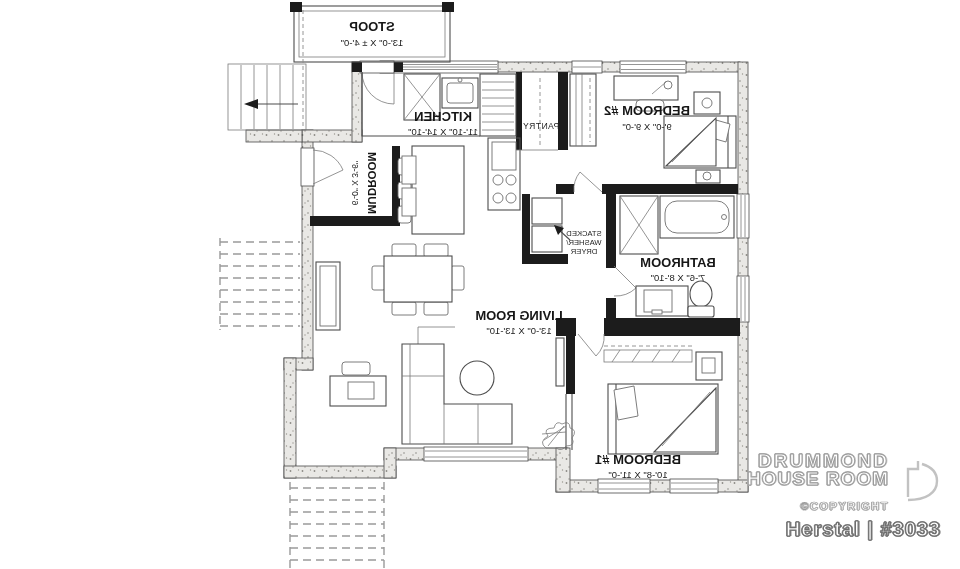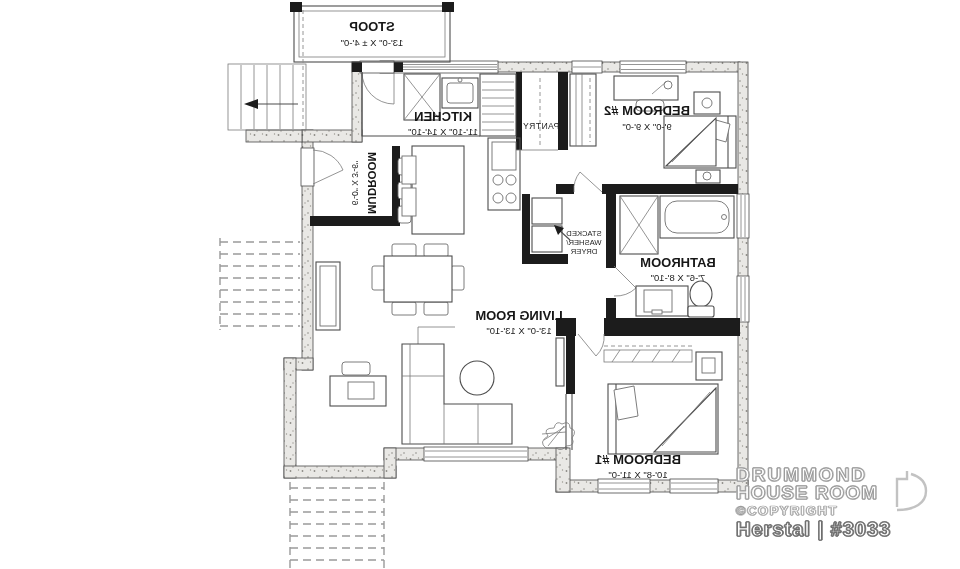--- a/index.html
+++ b/index.html
@@ -16,29 +16,29 @@
   .dsh{fill:none;stroke:#9a9a9a;stroke-width:1.4;stroke-dasharray:8 5;}
   .dsh2{fill:none;stroke:#8a8a8a;stroke-width:.9;stroke-dasharray:4 3;}
   .win{fill:#fff;stroke:#4a4a4a;stroke-width:.8;}
   .rn{font-size:13px;font-weight:bold;fill:#161616;text-anchor:middle;}
   .rnv{font-size:11.5px;font-weight:bold;fill:#161616;text-anchor:middle;}
   .rd{font-size:9.5px;fill:#222;text-anchor:middle;}
   .rdv{font-size:8.5px;fill:#222;text-anchor:middle;}
   .rs{font-size:7.6px;fill:#222;text-anchor:middle;}
   .rp{font-size:8.5px;fill:#222;text-anchor:middle;letter-spacing:.5px;}
   
-  .brand{position:absolute;right:30px;bottom:28px;text-align:left;}
+  .brand{position:absolute;right:19px;bottom:28px;text-align:right;}
   .brand-row{display:flex;align-items:center;justify-content:flex-end;gap:6px;}
   .brand-big{color:#fff;font-weight:bold;font-size:19px;line-height:18px;letter-spacing:2px;
              -webkit-text-stroke:1px #9a9a9a;
              text-shadow:0 1.2px 0 #bdbdbd,1.2px 0 0 #c9c9c9,0 -1px 0 #b5b5b5,-1px 0 0 #b5b5b5;}
-  .brand-copy{color:#fff;font-size:13px;font-weight:bold;letter-spacing:1.5px;margin-top:1px;
+  .brand-copy{color:#fff;font-size:11px;font-weight:bold;letter-spacing:1.5px;margin-top:12px;
              -webkit-text-stroke:.6px #9a9a9a;
              text-shadow:0 1px 0 #c2c2c2,1px 0 0 #c2c2c2,-1px 0 0 #b0b0b0;}
-  .plan-name{color:#fff;font-weight:bold;font-size:20px;letter-spacing:1px;
+  .plan-name{color:#fff;font-weight:bold;font-size:20px;margin-top:6px;letter-spacing:1px;
              -webkit-text-stroke:1.2px #6e6e6e;
              text-shadow:0 1.3px 0 #8a8a8a,1.3px 0 0 #8a8a8a,0 -1px 0 #8a8a8a,-1px 0 0 #8a8a8a;}
 </style>
 </head>
 <body>
 
 <div class="stage">
 
 <svg width="960" height="569" viewBox="0 0 960 569">
   <defs>

